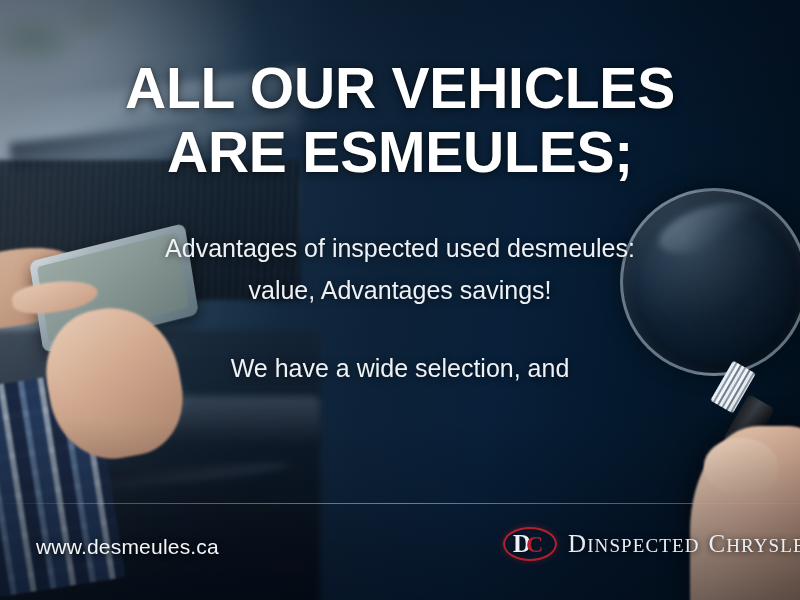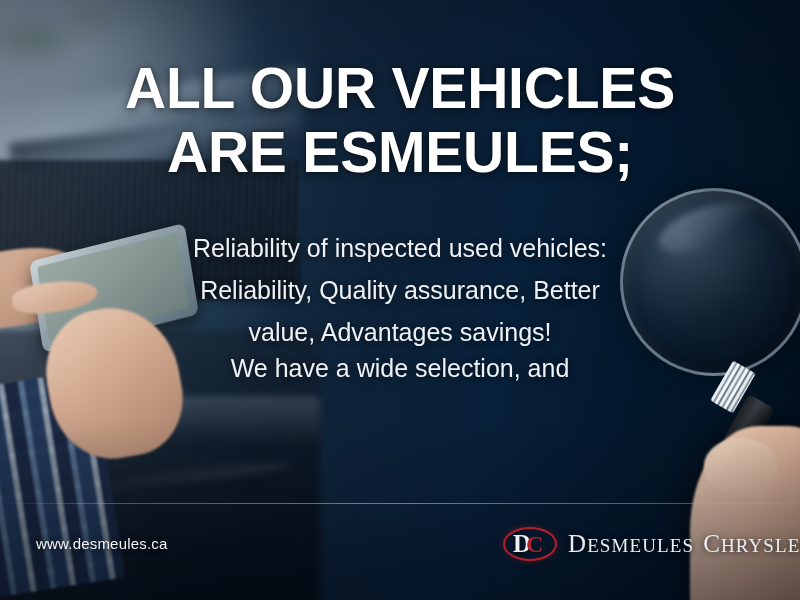--- a/index.html
+++ b/index.html
@@ -349,21 +349,21 @@
       rgba(162,184,206,.62) 50%,
       rgba(150,172,196,.45) 86%,
       rgba(160,180,200,.10) 100%);
   }
 
   .site-url {
     position: absolute;
     left: 36px;
     top: 535px;
     color: #f2f5f8;
-    font-size: 15px;
+    font-size: 21px;
     letter-spacing: .2px;
     text-shadow: 0 1px 6px rgba(0,0,0,.8);
   }
 
   
   .logo {
     position: absolute;
     left: 503px;
     top: 527px;
     display: flex;
@@ -455,38 +455,37 @@
   <div class="vignette"></div>
 
   <div class="content">
 
     <div class="headline">
       <span class="headline-line">ALL OUR VEHICLES</span>
       <span class="headline-line">ARE ESMEULES;</span>
     </div>
 
     <div class="body-block">
-      <span class="body-line">Reliability of inspected used vehicles:</span>
-      <span class="body-line">Reliability, Quality assurance, Better</span>
+      <span class="body-line">Advantages of inspected used desmeules:</span>
       <span class="body-line">value, Advantages savings!</span>
     </div>
 
     <div class="body-block second">
       <span class="body-line">We have a wide selection, and</span>
     </div>
 
     <div class="divider"></div>
 
     <div class="site-url">www.desmeules.ca</div>
 
     <div class="logo">
       <div class="logo-monogram">
         <div class="ellipse"></div>
         <span class="mono-d">D</span>
         <span class="mono-c">C</span>
       </div>
       <div class="logo-wordmark">
-        <span>D</span><span class="sc">ESMEULES</span><span class="gap"></span><span>C</span><span class="sc">HRYSLER</span>
+        <span>D</span><span class="sc">INSPECTED</span><span class="gap"></span><span>C</span><span class="sc">HRYSLER</span>
       </div>
     </div>
 
   </div>
 </div>
 
 </body></html>

